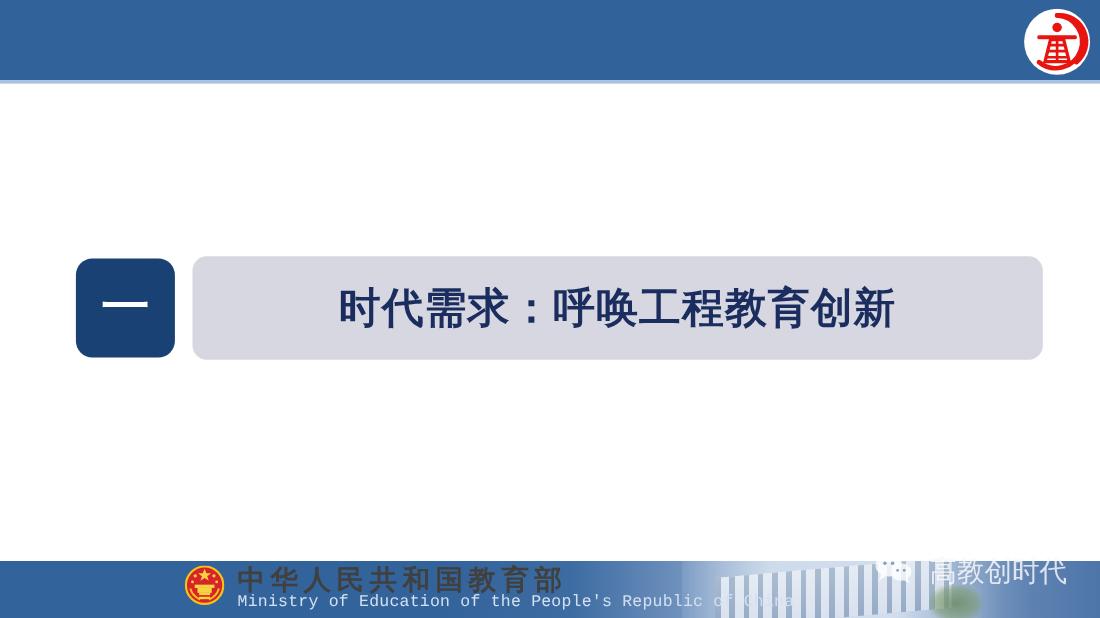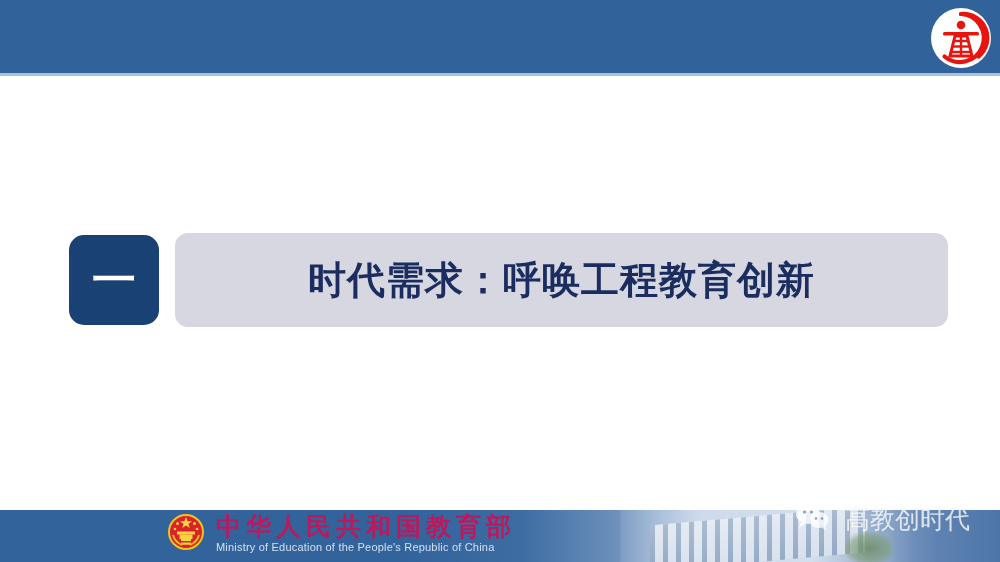--- a/index.html
+++ b/index.html
@@ -171,33 +171,33 @@
     display: flex;
     align-items: center;
     gap: 12px;
   }
   .moe-text {
     display: flex;
     flex-direction: column;
     justify-content: center;
   }
   .moe-cn {
-    color: #be185d;
+    color: #404040;
     font-size: 25px;
     font-weight: bold;
     letter-spacing: 5px;
     line-height: 28px;
     font-family: "DejaVu Serif", "Liberation Serif", serif;
   }
   .moe-en {
     color: #d3e0f0;
-    font-size: 11px;
+    font-size: 15px;
     line-height: 13px;
     letter-spacing: 0.2px;
-    font-family: Liberation Sans, sans-serif;
+    font-family: Liberation Mono, monospace;
   }
 </style>
 </head>
 <body>
 
 <div class="slide">
 
   <div class="header-bar"></div>
   <div class="header-underline"></div>
 

